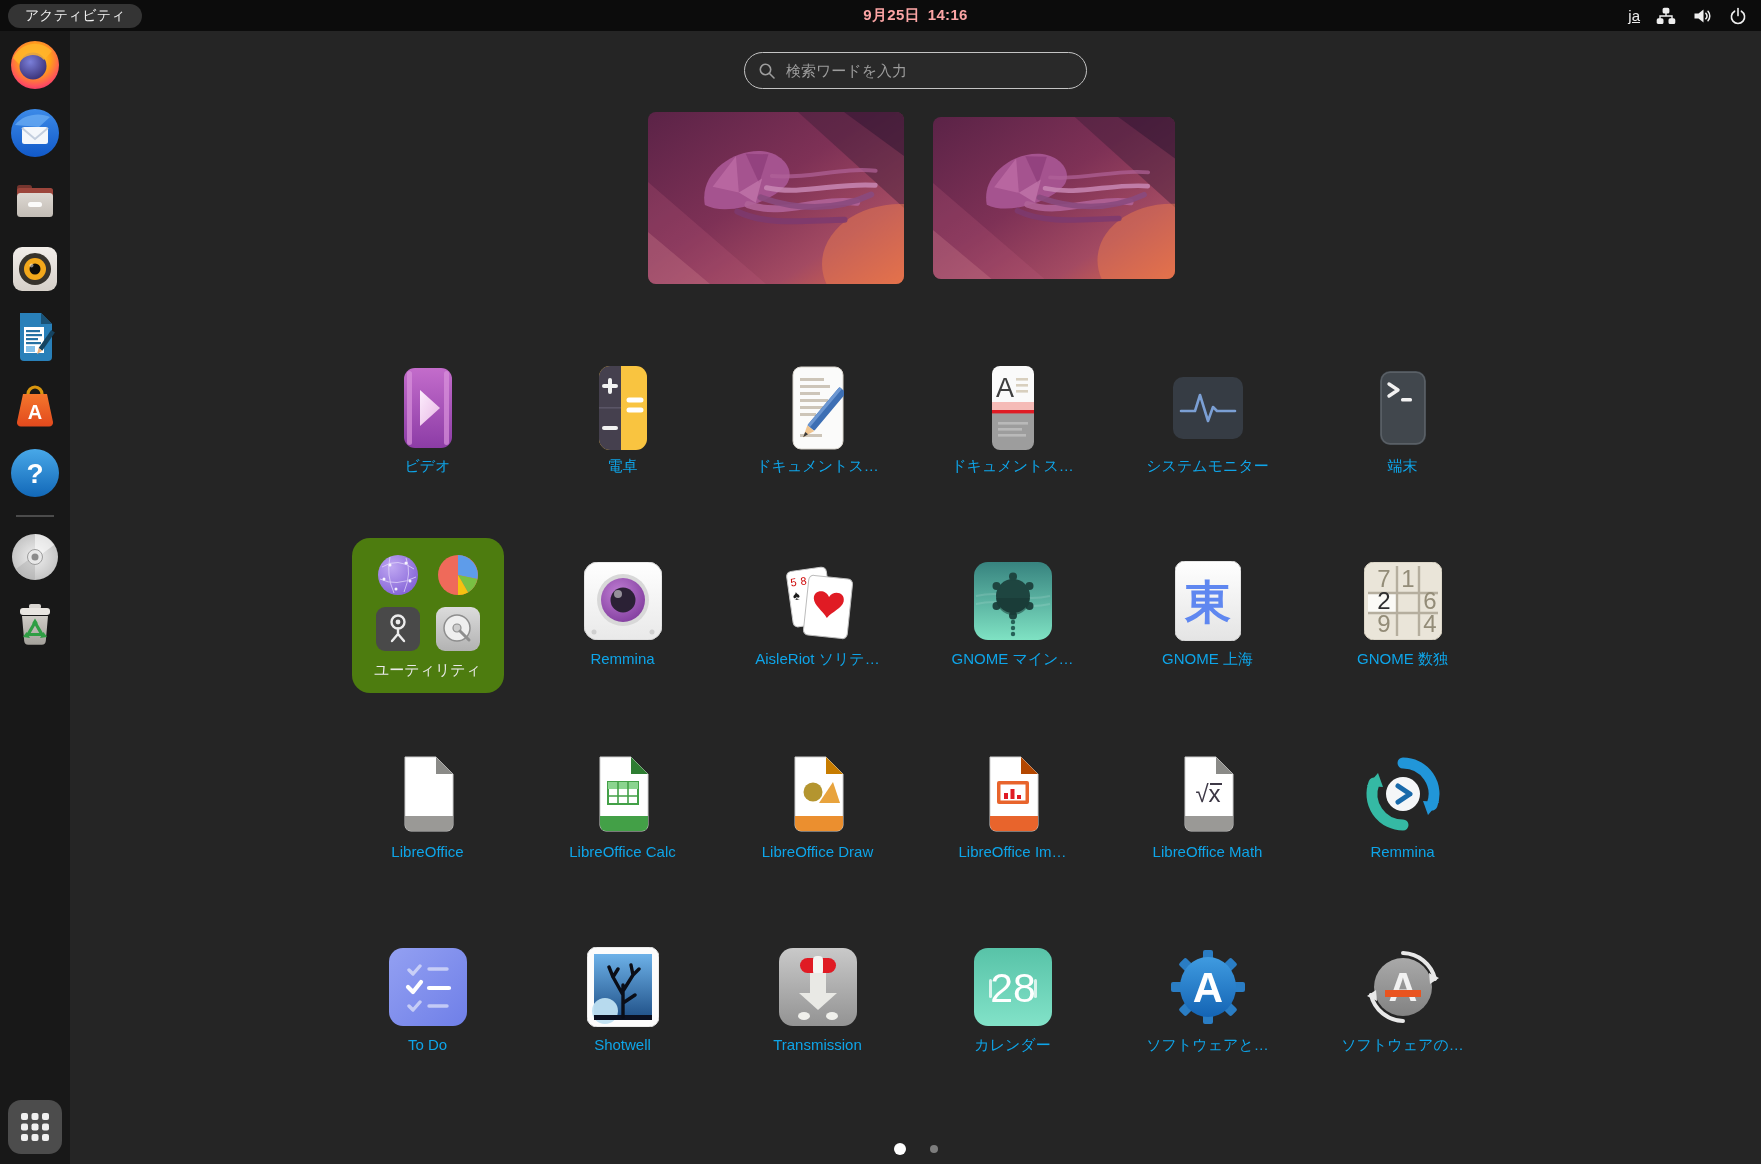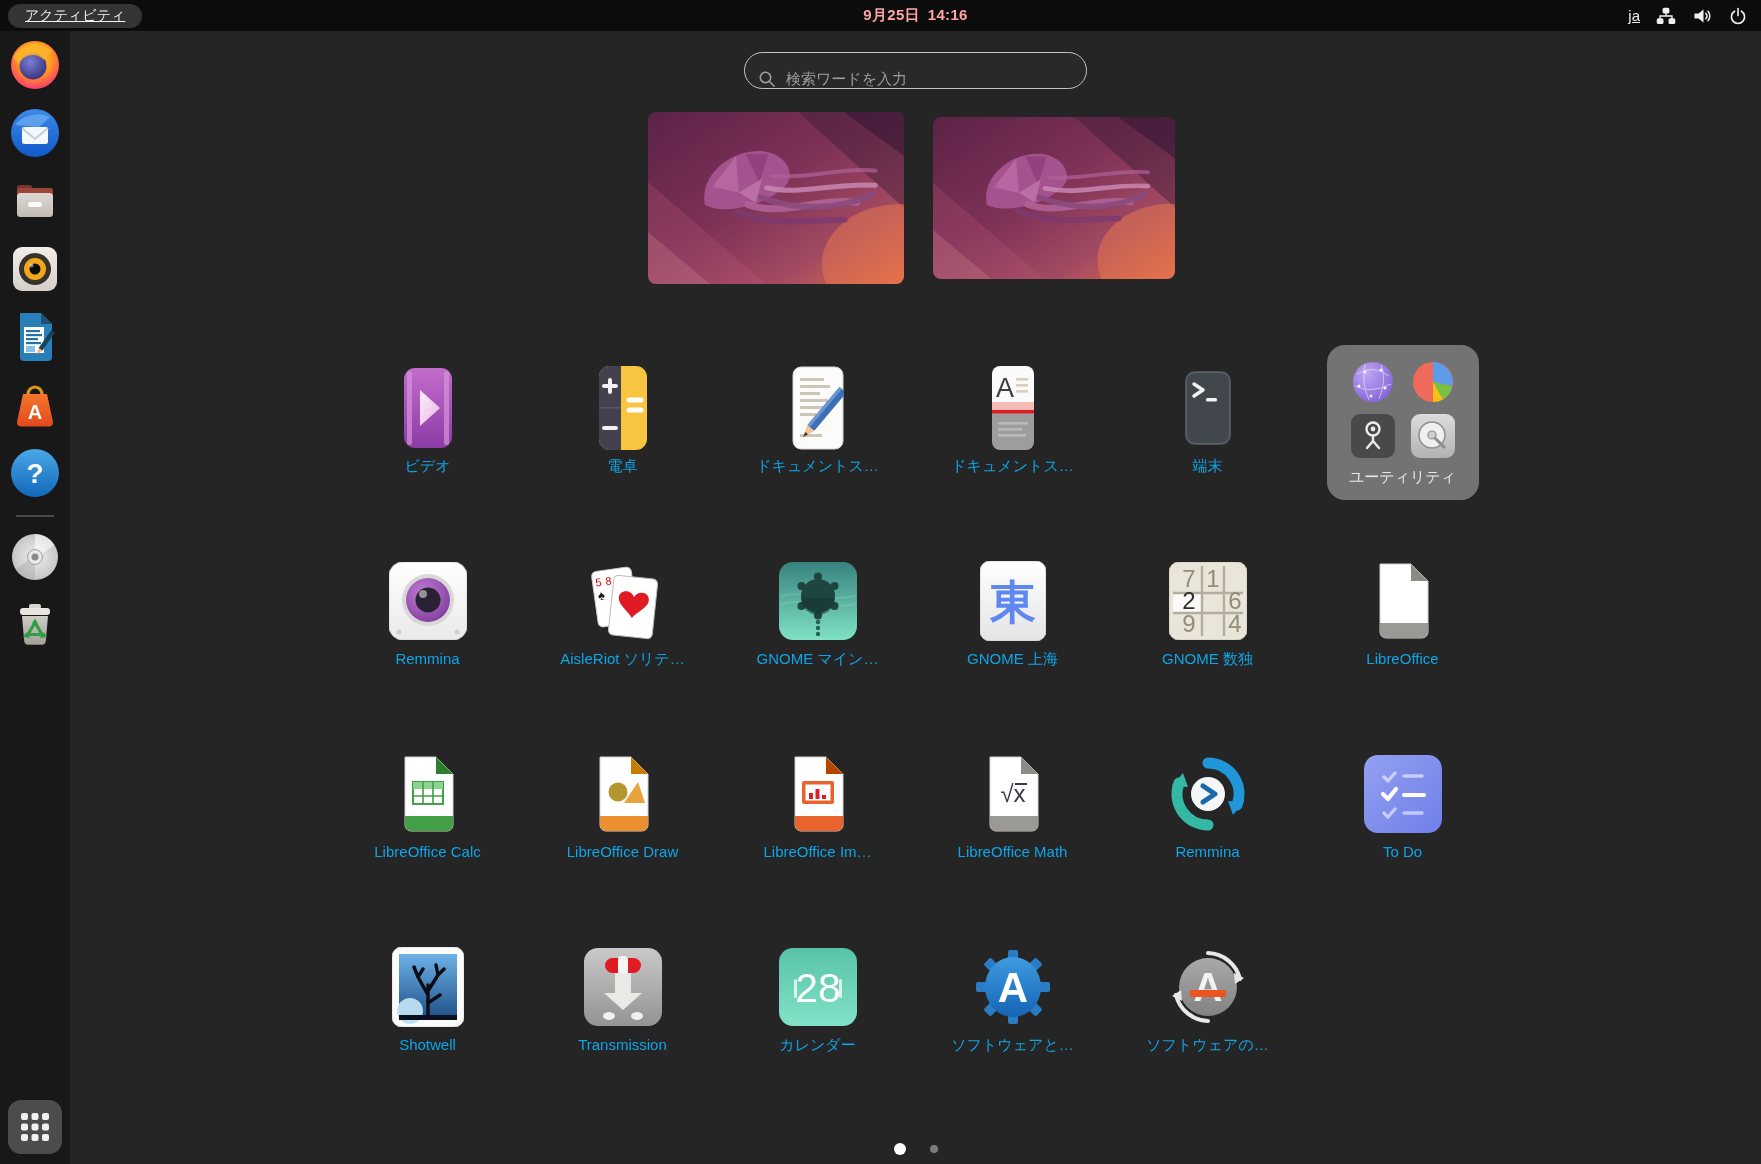--- a/index.html
+++ b/index.html
@@ -2,51 +2,51 @@
 <html><head>
 <meta charset="utf-8">
 <style>
   html,body{margin:0;padding:0;}
   body{width:1761px;height:1164px;position:relative;background:#252525;overflow:hidden;
        font-family:"Liberation Sans",sans-serif;-webkit-font-smoothing:antialiased;}
   
   .topbar{position:absolute;left:0;top:0;width:100%;height:31px;background:#0c0c0c;
           display:flex;align-items:center;color:#f0f0f0;z-index:10;}
   .activities-pill{margin-left:8px;background:#343434;border-radius:14px;padding:3px 17px;
-          font-size:14px;color:#f2f2f2;cursor:pointer;text-decoration:underline;}
+          font-size:14px;color:#f2f2f2;cursor:pointer;}
   .clock{position:absolute;left:70px;right:0;text-align:center;font-size:15px;font-weight:700;
           color:#fca5a5;letter-spacing:.3px;}
   .clock span{margin:0 4px;}
   .status{position:absolute;right:13px;top:0;height:31px;display:flex;align-items:center;gap:16px;}
   .kbd-ind{font-size:15px;color:#ececec;text-decoration:underline;}
   
   .dock{position:absolute;left:0;top:31px;bottom:0;width:70px;background:#181818;
         display:flex;flex-direction:column;align-items:center;padding:8px 0 10px;box-sizing:border-box;}
   .dock-item{width:52px;height:52px;margin-bottom:16px;display:flex;align-items:center;
         justify-content:center;cursor:pointer;flex:none;}
   .dock-divider{width:38px;height:2px;background:#4b4b4b;margin:0 0 14px;flex:none;}
   .show-apps{margin-top:auto;margin-bottom:0;width:54px;height:54px;}
   
   .overview{position:absolute;left:70px;top:31px;right:0;bottom:0;}
   .search-bar{width:343px;height:37px;margin:21px auto 0;border:1px solid #c4c4c4;border-radius:19px;
-        display:flex;align-items:flex-end;padding:0 13px;gap:8px;box-sizing:border-box;background:rgba(255,255,255,0.02);}
+        display:flex;align-items:center;padding:0 13px;gap:8px;box-sizing:border-box;background:rgba(255,255,255,0.02);}
   .search-bar input{flex:1;background:transparent;border:none;outline:none;color:#eee;font-size:15px;
         font-family:"Liberation Sans",sans-serif;}
   .search-bar input::placeholder{color:#9d9d9d;}
   .ws{position:absolute;border-radius:8px;overflow:hidden;cursor:pointer;}
   .ws svg{display:block;width:100%;height:100%;}
   .ws1{left:578px;top:81px;width:256px;height:172px;}
   .ws2{left:863px;top:86px;width:242px;height:162px;}
   
   .app-grid{position:absolute;left:260px;top:314px;display:grid;
         grid-template-columns:repeat(6,195px);grid-auto-rows:193px;}
   .tile{display:flex;flex-direction:column;align-items:center;cursor:pointer;}
   .icon-box{height:80px;width:96px;margin-top:23px;display:flex;align-items:center;justify-content:center;flex:none;}
   .app-label{margin-top:9px;font-size:15px;color:#0ea5e9;text-align:center;white-space:nowrap;}
-  .folder-tile{width:152px;height:155px;background:#737373;border-radius:18px;margin:0 auto;
+  .folder-tile{width:152px;height:155px;background:#4d7c0f;border-radius:18px;margin:0 auto;
         display:flex;flex-direction:column;align-items:center;padding-top:15px;box-sizing:border-box;cursor:pointer;}
   .folder-grid{display:grid;grid-template-columns:44px 44px;gap:10px 16px;}
   .folder-label{margin-top:10px;font-size:15px;color:#e9e9e9;}
   
   .dots{position:absolute;bottom:9px;left:0;right:0;display:flex;justify-content:center;align-items:center;gap:24px;}
   .dot{border-radius:50%;cursor:pointer;}
   .dot.active{width:12px;height:12px;background:#ffffff;}
   .dot.inactive{width:8px;height:8px;background:#7d7d7d;}
   svg{display:block;}
   text{font-family:"Liberation Sans",sans-serif;}
@@ -395,20 +395,29 @@
                 <rect x="6" y="68" width="28" height="2.6"></rect>
               </g>
             <rect y="36" width="42" height="10" fill="#f39a93" opacity="0.65"></rect>
             <rect y="44" width="42" height="3.4" fill="#e01b24"></rect>
           </g>
         </svg>
       </div>
       <div class="app-label">ドキュメントス…</div>
     </div>
 
+    <div class="tile">
+      <div class="icon-box">
+        <svg width="70" height="62" viewBox="0 0 70 62">
+          <rect width="70" height="62" rx="10" fill="#363c44"></rect>
+          <path d="M8,34 h14 l5,-16 8,26 5,-14 4,4 h18" fill="none" stroke="#7b9fd4" stroke-width="2.6" stroke-linejoin="round" stroke-linecap="round"></path>
+        </svg>
+      </div>
+      <div class="app-label">システムモニター</div>
+    </div>
 
     <div class="tile">
       <div class="icon-box">
         <svg width="46" height="74" viewBox="0 0 46 74">
           <rect width="46" height="74" rx="10" fill="#41474d"></rect>
           <rect x="1.2" y="1.2" width="43.6" height="71.6" rx="9" fill="none" stroke="#5a6066" stroke-width="1.5"></rect>
           <path d="M9,13 l9,6 -9,6" fill="none" stroke="#f2f2f2" stroke-width="3.4" stroke-linecap="round" stroke-linejoin="round"></path>
           <rect x="21" y="27" width="11" height="3.4" rx="1.5" fill="#f2f2f2"></rect>
         </svg>
       </div>

